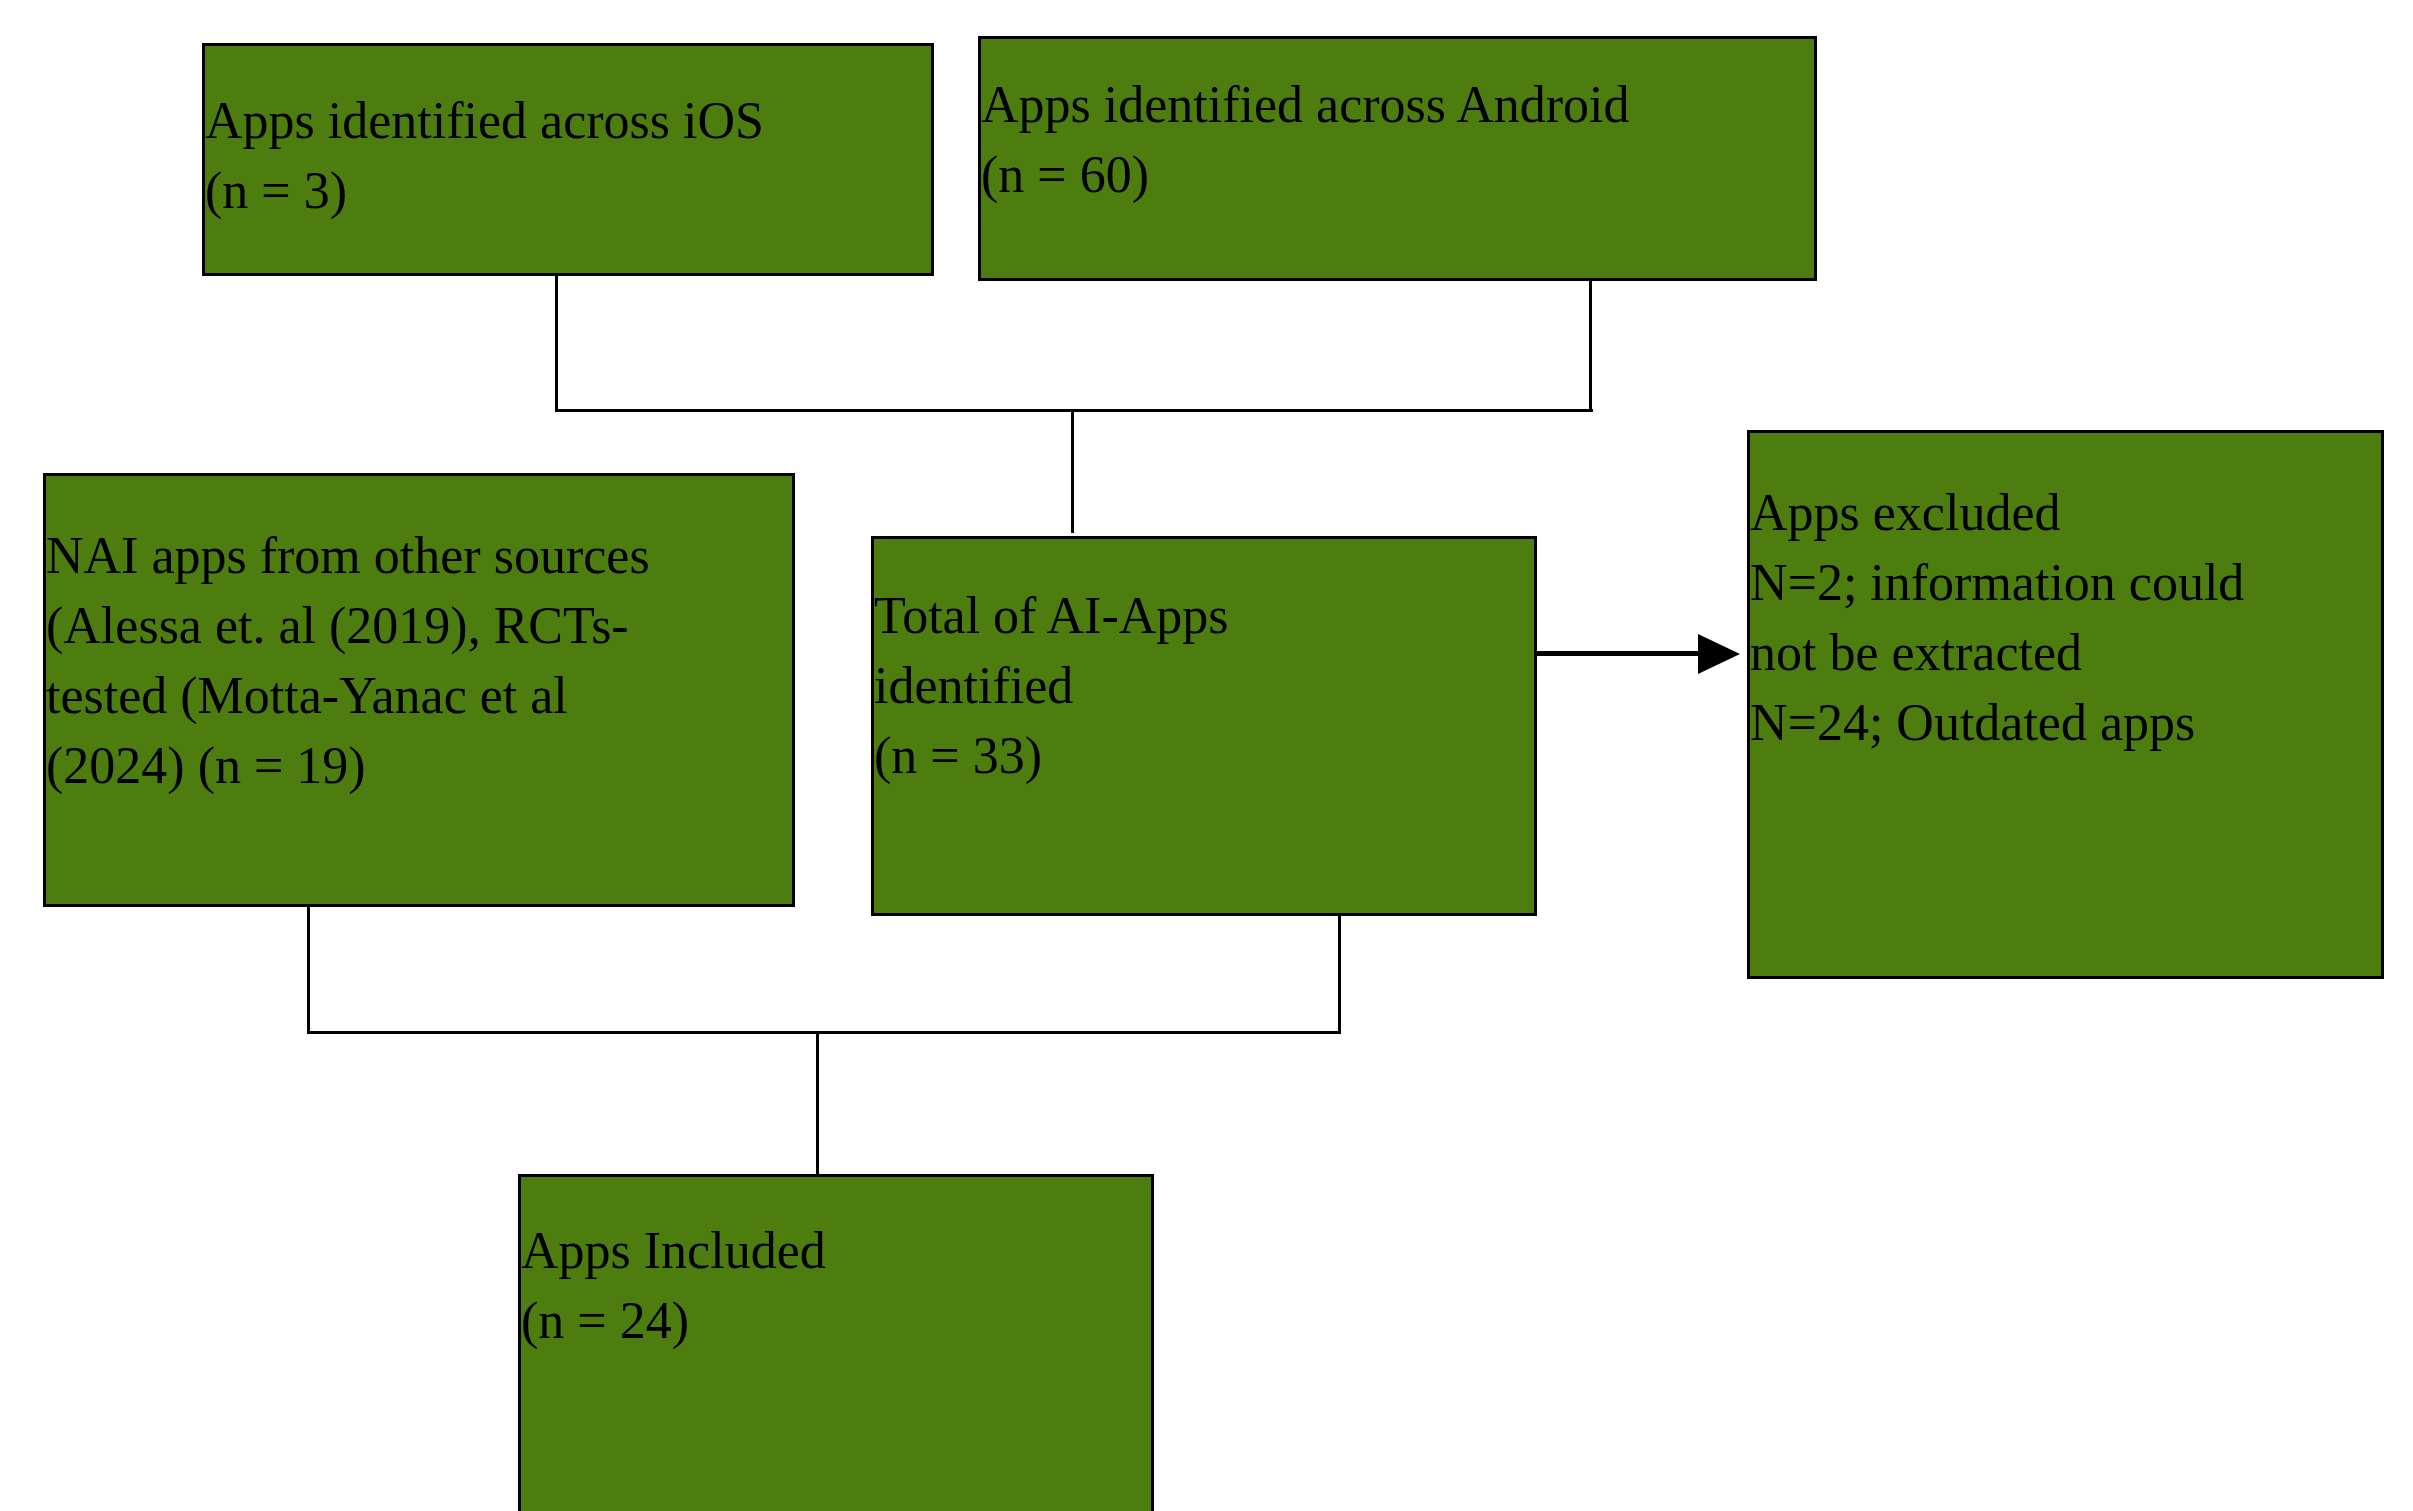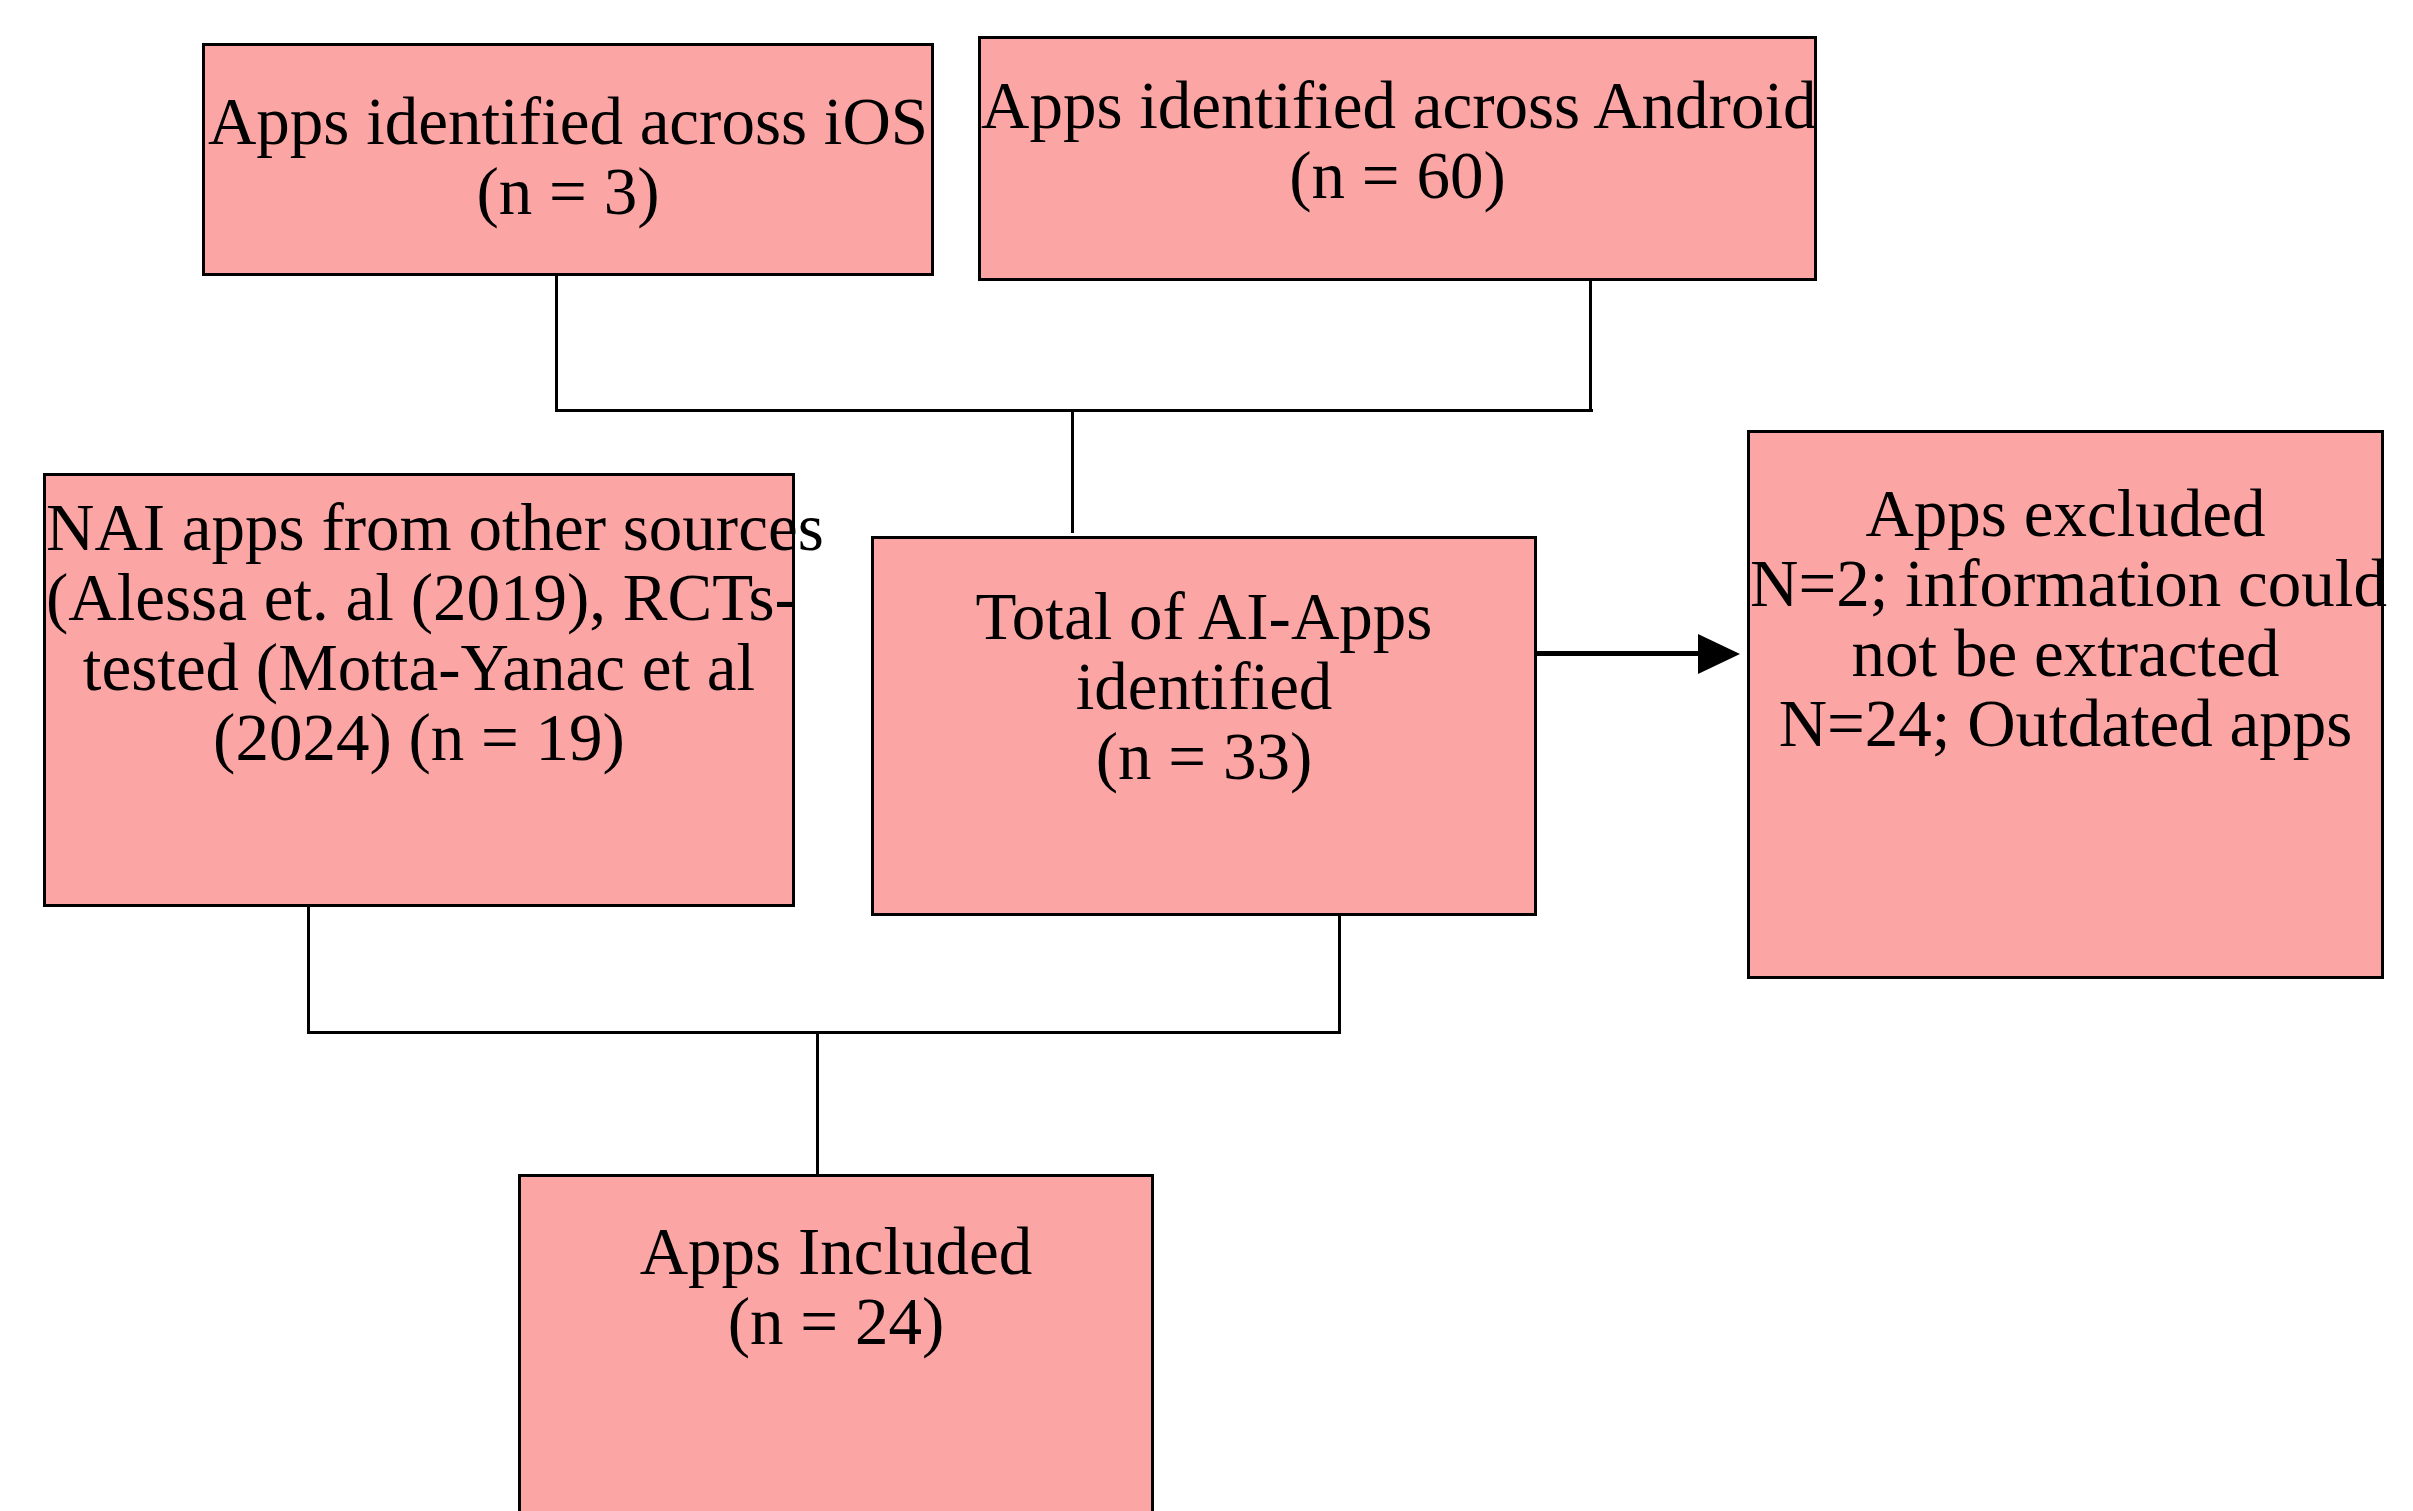--- a/index.html
+++ b/index.html
@@ -13,32 +13,32 @@
     height: 1512px;
     background: #ffffff;
     overflow: hidden;
     font-family: "Liberation Serif", "DejaVu Serif", serif;
     color: #000000;
   }
   .box {
     position: absolute;
     box-sizing: border-box;
     border: 3.9px solid #000000;
-    background: #fca5a5;
-    text-align: center;
-    font-size: 67px;
+    background: #4d7c0f;
+    text-align: left;
+    font-size: 52px;
     line-height: 70px;
     display: block;
   }
   .box .tline { display: block; white-space: nowrap; }
 
   
   .box-ios      { left: 202px;  top: 43px;   width: 732px;  height: 233px; padding-top: 40px; }
   .box-android  { left: 978px; top: 36px;   width: 839px; height: 245px; padding-top: 31px; }
-  .box-nai      { left: 43px;   top: 473px;  width: 752px;  height: 434px; padding-top: 16px; }
+  .box-nai      { left: 43px;   top: 473px;  width: 752px;  height: 434px; padding-top: 45px; }
   .box-total    { left: 871px; top: 536px;  width: 666px;  height: 380px; padding-top: 42px; }
   .box-excluded { left: 1747px; top: 430px;  width: 637px;  height: 549px; padding-top: 45px; }
   .box-included { left: 518px;  top: 1174px; width: 636px;  height: 346px; padding-top: 39px; }
 
   
   .vline, .hline {
     position: absolute;
     background: #000000;
   }
   .c-ios-down       { left: 555px;  top: 274px;  width: 3.1px;    height: 138px; }

